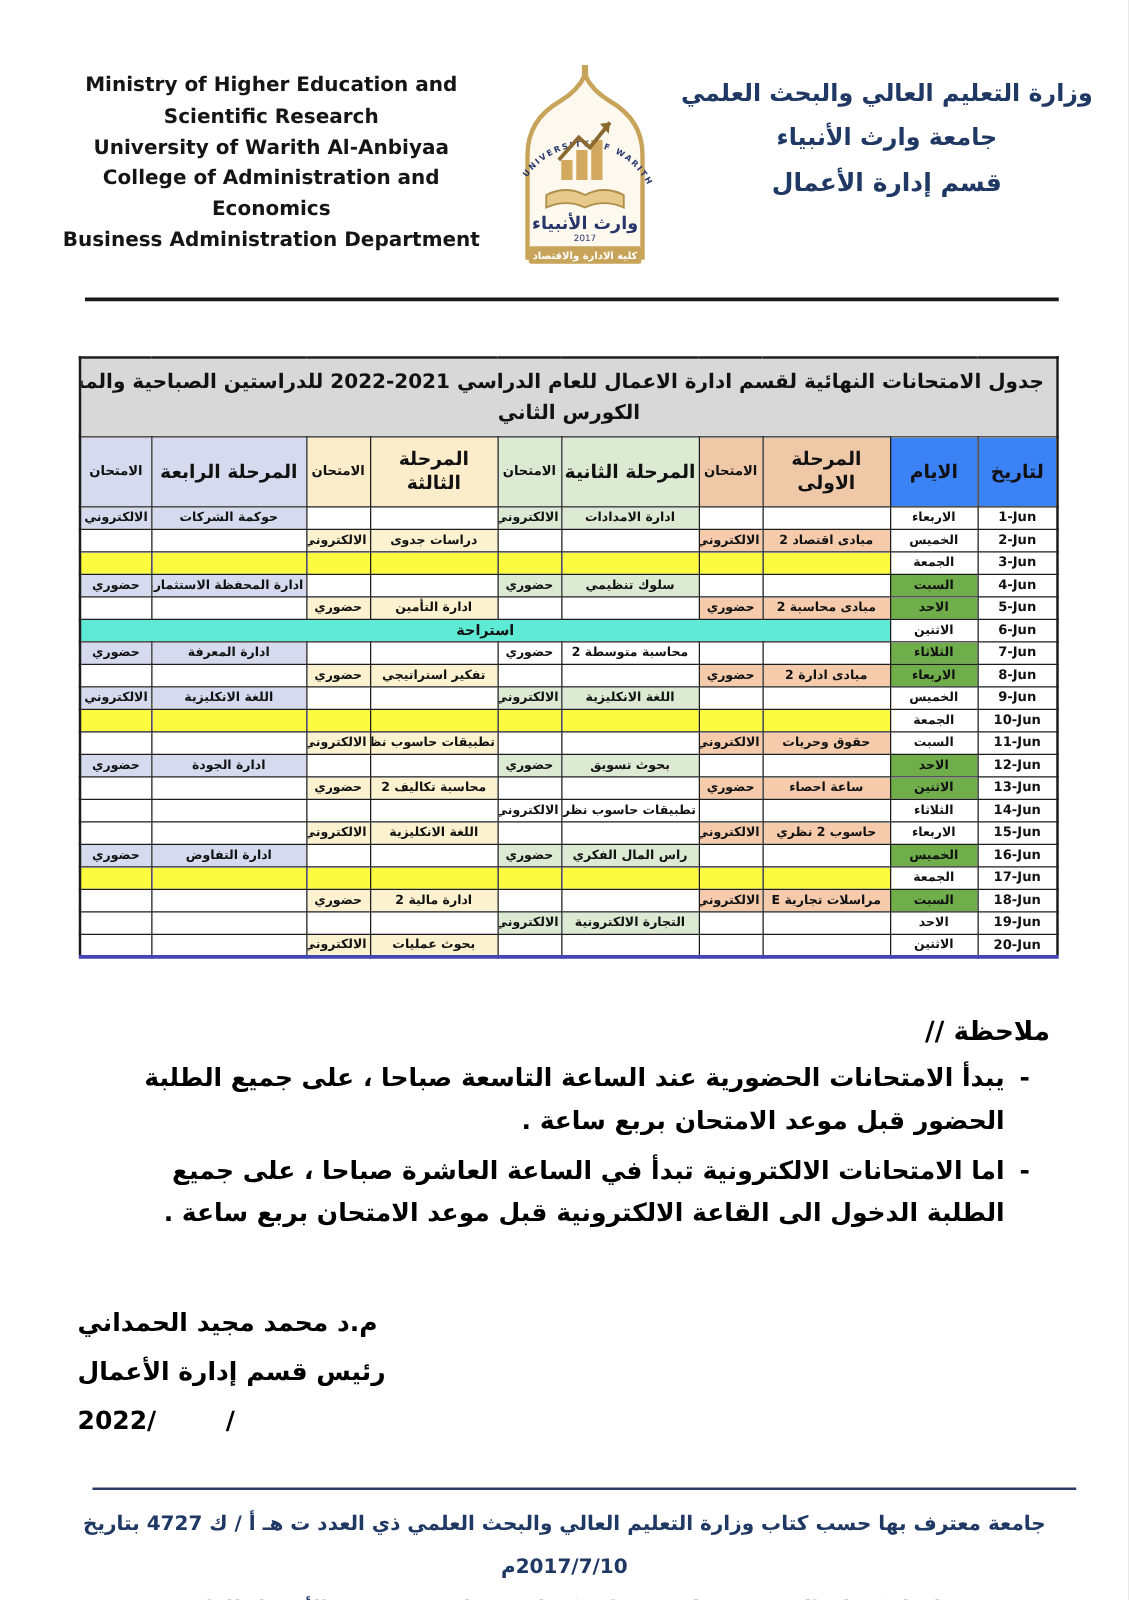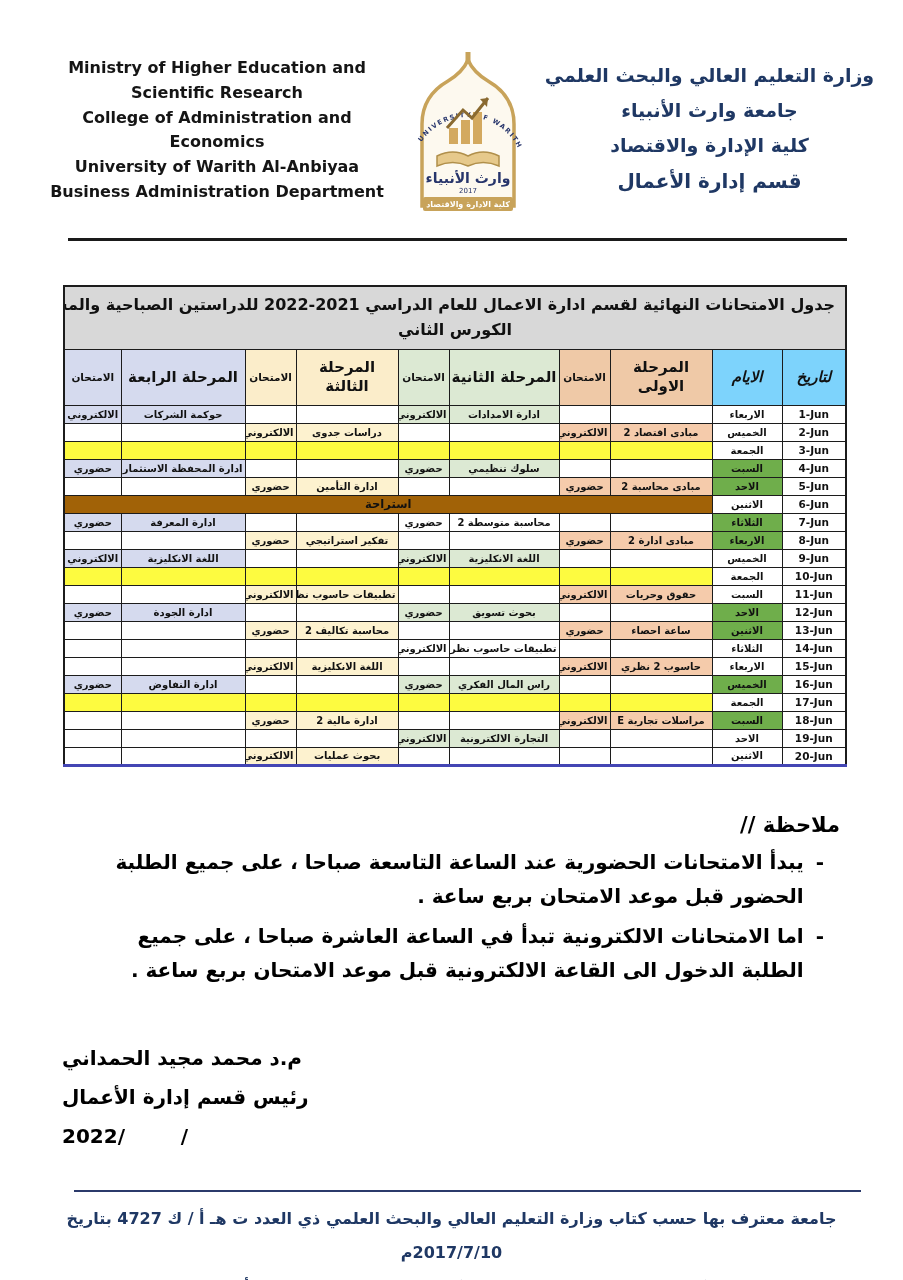--- a/index.html
+++ b/index.html
@@ -25,35 +25,35 @@
   }
   table.schedule th, table.schedule td {
     border:1px solid #1c1c1c; text-align:center; vertical-align:middle;
     overflow:hidden; white-space:nowrap;
   }
   .title-cell { background:#d8d8d8; font-weight:bold; font-size:16px; line-height:1.55; padding:6px 10px; white-space:normal; }
   #head-row th { height:56px; font-weight:bold; white-space:normal; line-height:1.25; padding:0 2px; }
   .h-axis  { font-size:15px; }
   .h-stage { font-size:15px; }
   .h-exam  { font-size:10.5px; }
-  .h-date, .h-days { background:#7dd3fc;font-style:italic; }
+  .h-date, .h-days { background:#3b82f6; }
   .h-s1, .h-e1 { background:#efc9a7; }
   .h-s2, .h-e2 { background:#dce9d3; }
   .h-s3, .h-e3 { background:#fbedca; }
   .h-s4, .h-e4 { background:#d5daee; }
   #schedule-body td { height:18px; font-size:10px; font-weight:bold; padding:0 2px; }
   .date-cell { direction:ltr; font-size:10.5px !important; }
   .bg-w { background:#ffffff; }
   .bg-p { background:#f5cbab; }
   .bg-g { background:#dce9d3; }
   .bg-c { background:#fdf2cf; }
   .bg-l { background:#d5daee; }
   .bg-y { background:#fdfb40; }
   .bg-G { background:#6fae4b; }
-  .break-cell { background:#a16207; font-size:11.5px !important; }
+  .break-cell { background:#5eead4; font-size:11.5px !important; }
 
   
   .notes { margin:46px 63px 0 70px; direction:rtl; font-weight:bold; color:#000; }
   .notes-title { font-size:21px; margin-bottom:8px; }
   .note-item { display:flex; gap:12px; font-size:20px; line-height:1.7; margin-bottom:6px; padding-right:16px; }
   .note-dash { flex:0 0 auto; }
   .note-text { flex:1; white-space:normal; }
 
   
   .signature { margin:52px 0 0 62px; width:300px; text-align:left; direction:rtl; font-weight:bold; font-size:20px; line-height:1.95; color:#000; }
@@ -67,22 +67,22 @@
   .logo-svg { display:block; margin:0 auto; }
 </style>
 </head>
 <body>
 
 <div class="page">
 
   <div class="letterhead">
     <div class="head-en">
       <div>Ministry of Higher Education and Scientific Research</div>
+      <div>University of Warith Al-Anbiyaa</div>
       <div>College of Administration and Economics</div>
-      <div>University of Warith Al-Anbiyaa</div>
       <div>Business Administration Department</div>
     </div>
 
     <div class="head-logo">
       <svg class="logo-svg" width="150" height="168" viewBox="0 0 150 168">
         <path d="M29 156 L29 74 C29 52 41 39 55 31 C65 25 71 19 75 10 C79 19 85 25 95 31 C109 39 121 52 121 74 L121 156 Z" fill="#fdf9ef" stroke="#c8a35a" stroke-width="3.5"></path>
         <rect x="72.5" y="2" width="5" height="12" fill="#c8a35a"></rect>
         <path id="arcpath" d="M26 96 A56 56 0 0 1 124 96" fill="none"></path>
         <text font-size="6.5" fill="#27356b" font-weight="bold" letter-spacing="1.5">
           <textPath href="#arcpath" startOffset="4%">UNIVERSITY OF WARITH AL-ANBIYA</textPath>
@@ -96,21 +96,20 @@
         <text x="75" y="133" text-anchor="middle" font-size="14" font-weight="bold" fill="#27356b">وارث الأنبياء</text>
         <text x="75" y="143" text-anchor="middle" font-size="7" fill="#27356b">2017</text>
         <rect x="30" y="147" width="90" height="14" rx="2" fill="#c8a35a"></rect>
         <text x="75" y="157" text-anchor="middle" font-size="8" font-weight="bold" fill="#ffffff">كلية الادارة والاقتصاد</text>
       </svg>
     </div>
 
     <div class="head-ar">
       <div class="ar-line-1">وزارة التعليم العالي والبحث العلمي</div>
       <div class="ar-line-2">جامعة وارث الأنبياء</div>
-      <div class="ar-line-3">كلية الإدارة والاقتصاد</div>
       <div class="ar-line-4">قسم إدارة الأعمال</div>
     </div>
   </div>
 
   <div class="top-rule"></div>
 
   <table class="schedule">
     <colgroup>
       <col style="width:64px">
         <col style="width:70px">

